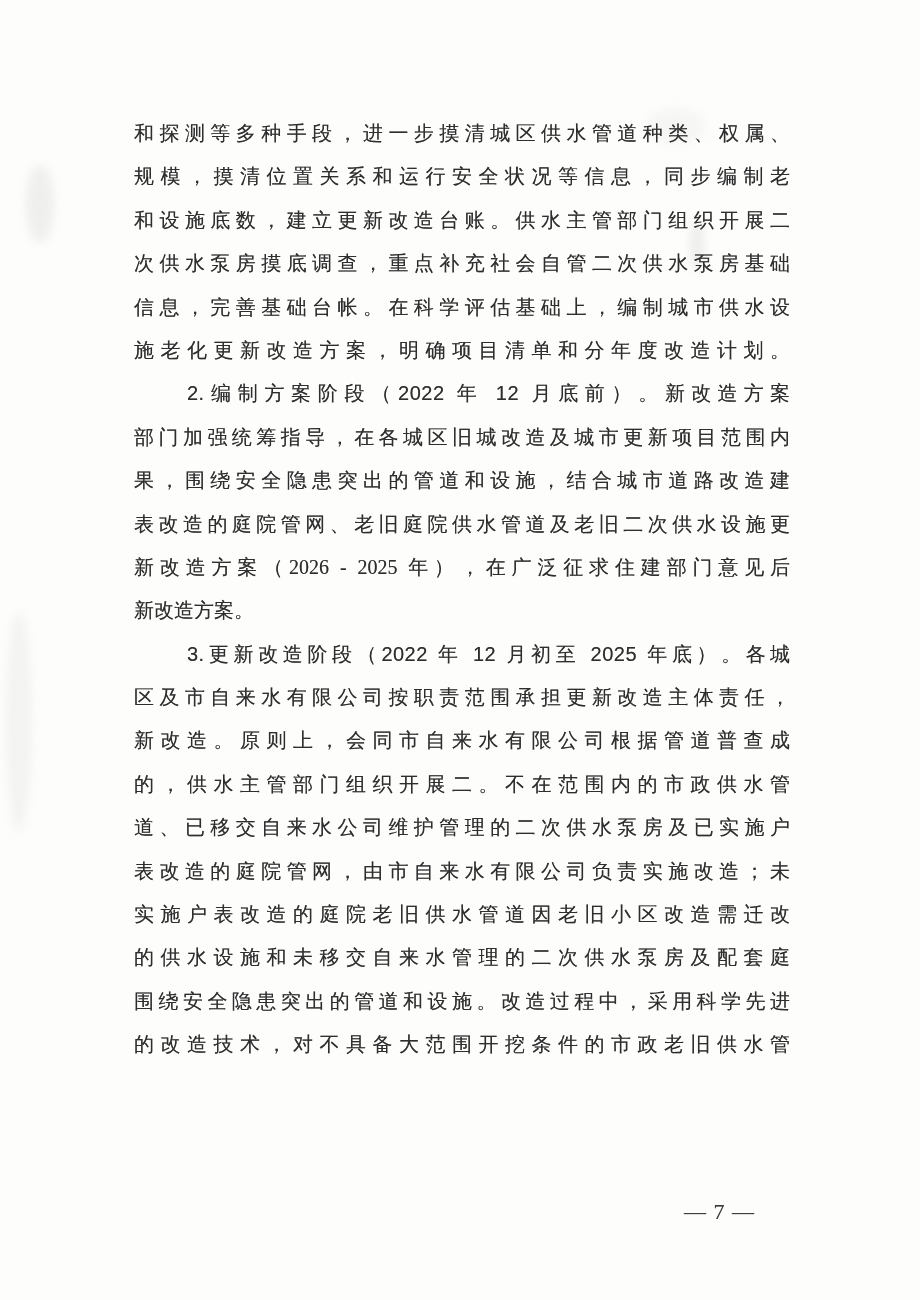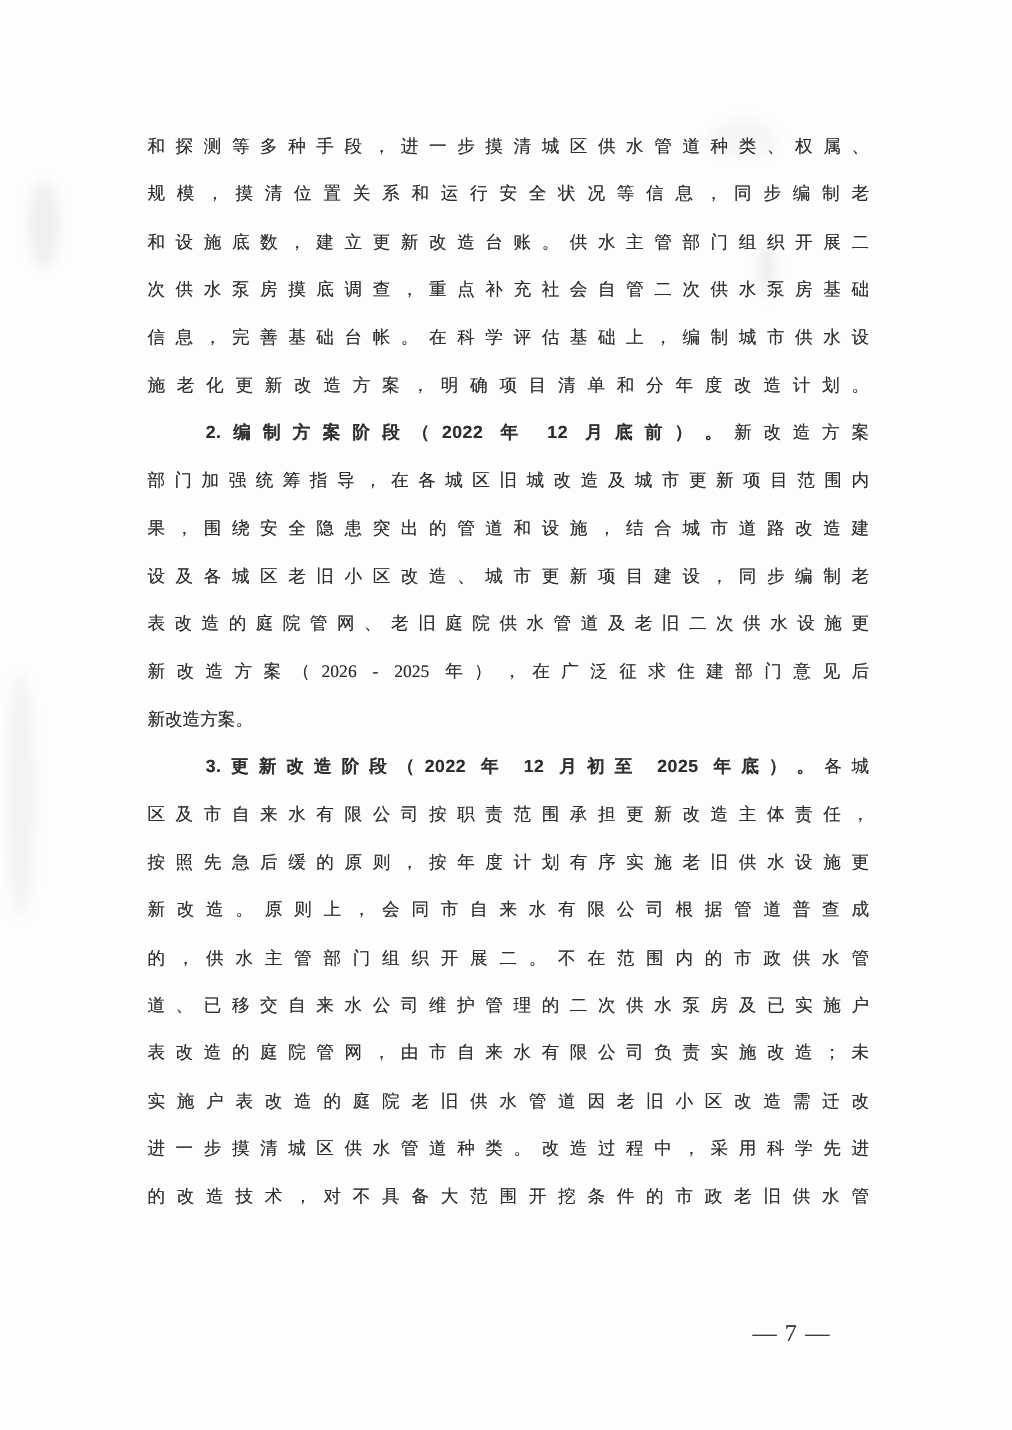--- a/index.html
+++ b/index.html
@@ -18,35 +18,35 @@
   .text-block {
     position: absolute;
     left: 134px;
     top: 112px;
     width: 656px;
   }
   .line {
     display: block;
     height: 43.4px;
     line-height: 43.4px;
-    font-size: 16px;
+    font-size: 20px;
     color: var(--ink, #2e2e2e);
     text-align: left;
     white-space: normal;
     text-shadow: 0 0 0.5px rgba(45,45,45,0.55);
   }
   .line.j {
     text-align: justify;
     text-align-last: justify;
   }
   .line.indent {
     text-indent: 53px;
   }
   .lead {
-    font-weight: 700;
+    font-weight: 400;
     font-family: "Liberation Sans", "DejaVu Sans", sans-serif;
     letter-spacing: 0.5px;
   }
   .page-number {
     position: absolute;
     left: 684px;
     top: 1196px;
     width: 110px;
     height: 32px;
     line-height: 32px;
@@ -85,35 +85,34 @@
     <div class="line j">次供水泵房摸底调查，重点补充社会自管二次供水泵房基础</div>
     <div class="line j">信息，完善基础台帐。在科学评估基础上，编制城市供水设</div>
     <div class="line j">施老化更新改造方案，明确项目清单和分年度改造计划。</div>
 
     <div class="line j indent">
       <span class="lead">2.编制方案阶段（2022 年 12 月底前）。</span><span>新改造方案</span>
     </div>
 
     <div class="line j">部门加强统筹指导，在各城区旧城改造及城市更新项目范围内</div>
     <div class="line j">果，围绕安全隐患突出的管道和设施，结合城市道路改造建</div>
-    <div class="line j">设及各城区老旧小区改造、城市更新项目建设，同步编制老</div>
     <div class="line j">表改造的庭院管网、老旧庭院供水管道及老旧二次供水设施更</div>
     <div class="line j">新改造方案（2026 - 2025 年），在广泛征求住建部门意见后</div>
     <div class="line">新改造方案。</div>
 
     <div class="line j indent">
       <span class="lead">3.更新改造阶段（2022 年 12 月初至 2025 年底）。</span><span>各城</span>
     </div>
 
     <div class="line j">区及市自来水有限公司按职责范围承担更新改造主体责任，</div>
-    <div class="line j">按照先急后缓的原则，按年度计划有序实施老旧供水设施更</div>
     <div class="line j">新改造。原则上，会同市自来水有限公司根据管道普查成</div>
     <div class="line j">的，供水主管部门组织开展二。不在范围内的市政供水管</div>
     <div class="line j">道、已移交自来水公司维护管理的二次供水泵房及已实施户</div>
     <div class="line j">表改造的庭院管网，由市自来水有限公司负责实施改造；未</div>
     <div class="line j">实施户表改造的庭院老旧供水管道因老旧小区改造需迁改</div>
-    <div class="line j">进一步摸清城区供水管道种类。改造过程中，采用科学先进</div>
+    <div class="line j">的供水设施和未移交自来水管理的二次供水泵房及配套庭</div>
+    <div class="line j">围绕安全隐患突出的管道和设施。改造过程中，采用科学先进</div>
     <div class="line j">的改造技术，对不具备大范围开挖条件的市政老旧供水管</div>
   </div>
 
   <div class="page-number">— 7 —</div>
 
 </div>
 
 </body></html>

